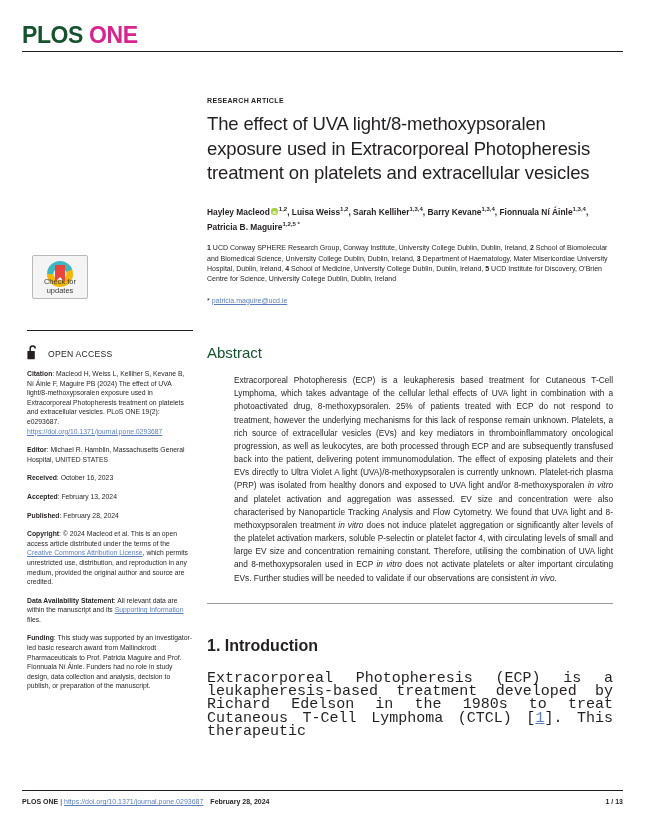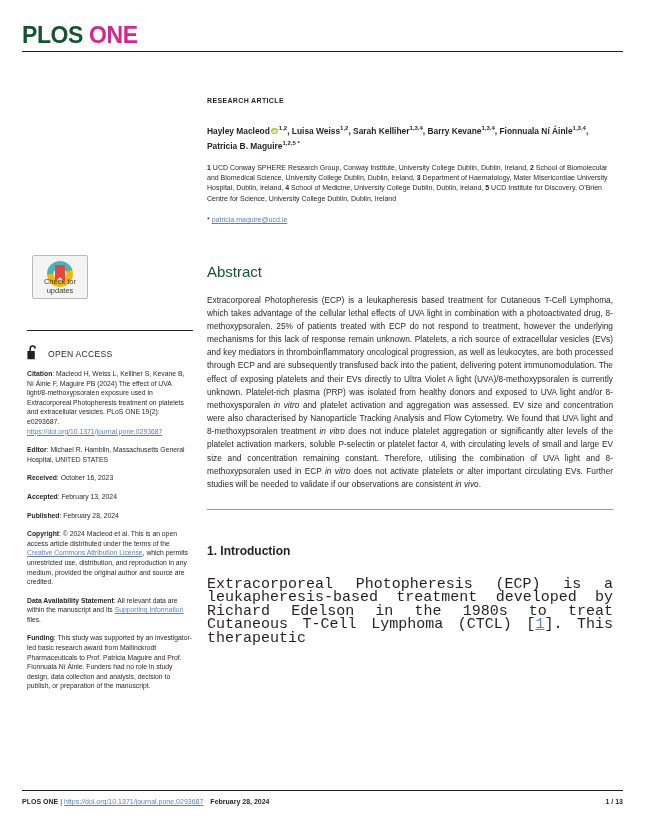--- a/index.html
+++ b/index.html
@@ -204,32 +204,33 @@
     font-weight: normal;
     color: #14532d;
     line-height: 18px;
   }
   #abstract-body {
     margin-top: 11px;
     font-size: 8.3px;
     line-height: 13.15px;
     color: #231f20;
     text-align: justify;
+    margin-left: 27px;
   }
   #abstract-body i { font-style: italic; }
 
   #abstract-rule {
     margin-top: 18px;
     border-top: 1px solid #9a9a9a;
     width: 406px;
   }
 
   #intro-heading {
     margin-top: 35px;
-    font-size: 12px;
+    font-size: 16px;
     font-weight: bold;
     color: #231f20;
     line-height: 13px;
   }
   #intro-body {
     margin-top: 20px;
     font-family: Liberation Mono, monospace;
     font-size: 15px;
     line-height: 13.4px;
     color: #231f20;
@@ -329,20 +330,21 @@
   <div class="meta-block">
     <b>Funding</b><span>: This study was supported by an investigator-led basic research award from Mallinckrodt Pharmaceuticals to Prof. Patricia Maguire and Prof. Fionnuala Ní Áinle. Funders had no role in study design, data collection and analysis, decision to publish, or preparation of the manuscript.</span>
   </div>
 
 </div>
 
 <div id="main">
 
   <div id="kicker">RESEARCH ARTICLE</div>
 
+  <h1 id="title">The effect of UVA light/8-methoxypsoralen exposure used in Extracorporeal Photopheresis treatment on platelets and extracellular vesicles</h1>
 
   <div id="authors">
     <span>Hayley Macleod</span><span class="orcid"></span><sup>1,2</sup>,
     <span>Luisa Weiss</span><sup>1,2</sup>,
     <span>Sarah Kelliher</span><sup>1,3,4</sup>,
     <span>Barry Kevane</span><sup>1,3,4</sup>,
     <span>Fionnuala Ní Áinle</span><sup>1,3,4</sup>,
     <span>Patricia B. Maguire</span><sup>1,2,5</sup><sup>&nbsp;*</sup>
   </div>
 

